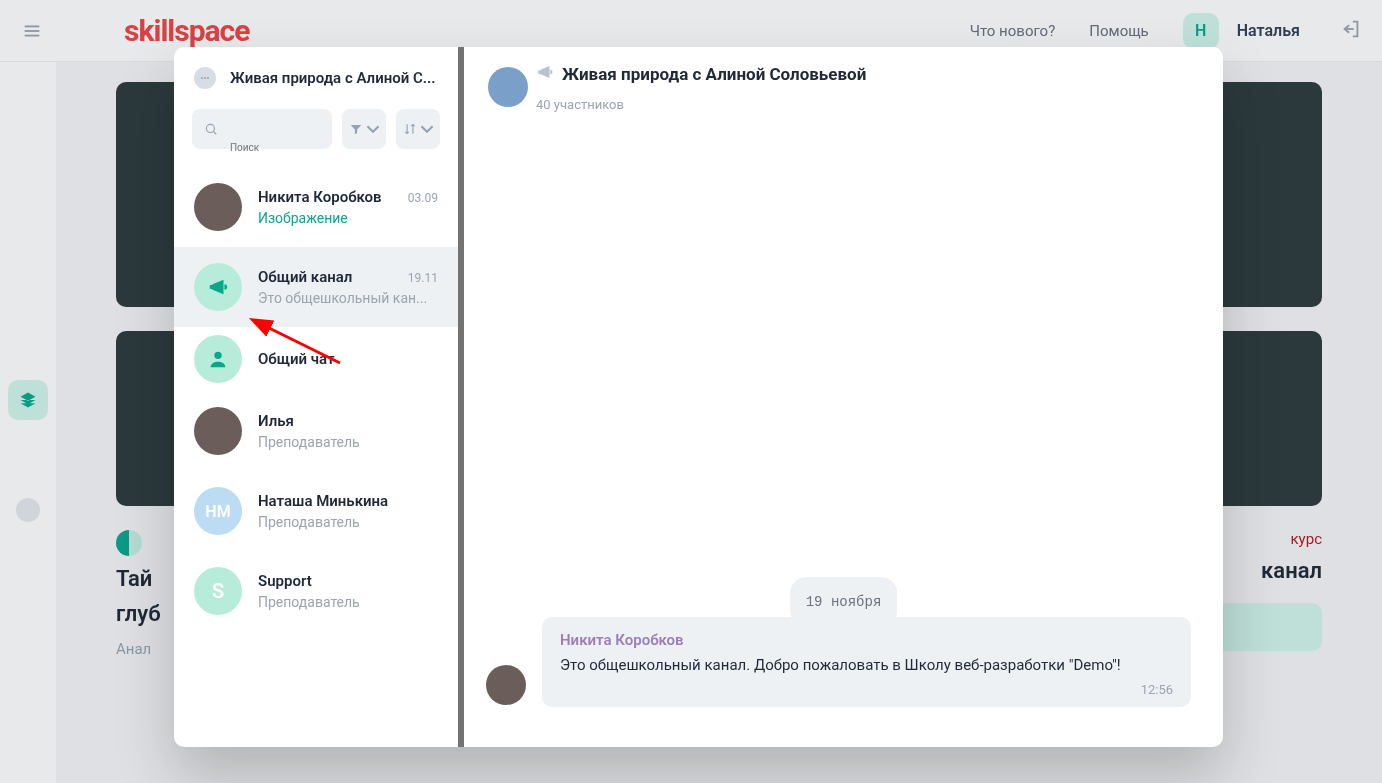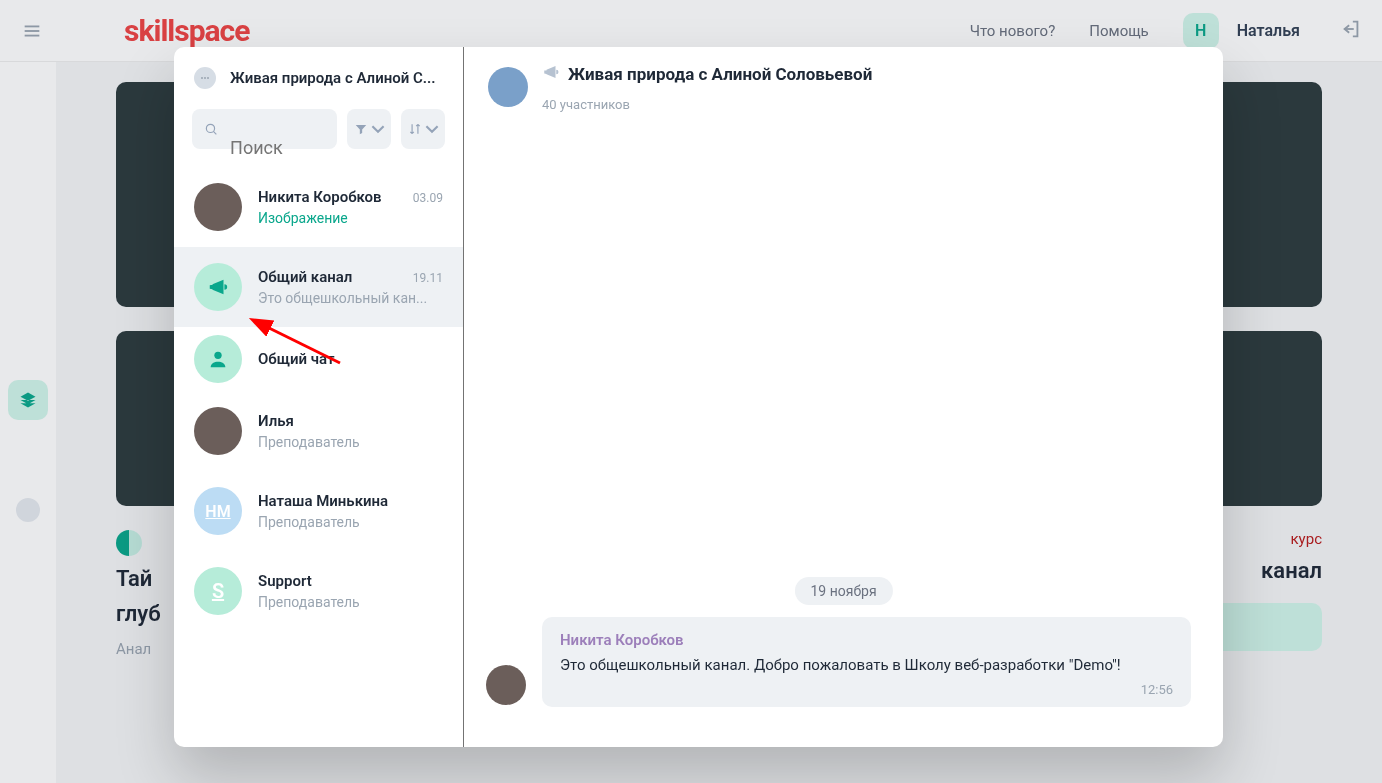--- a/index.html
+++ b/index.html
@@ -33,60 +33,60 @@
   .bg-link-teal{ color:#b91c1c; font-size:15px; margin-left:auto;text-align:right;}
   .bg-title{ font-size:22px; font-weight:600; color:#1f2937; margin-top:10px;}
   .bg-sub{ color:#9aa5b1; font-size:15px; margin-top:14px;}
   .bg-cta{ margin-top:20px; height:48px; background:#d1f5ea; border-radius:10px; display:flex; align-items:center; justify-content:center; color:#0aa78c; font-weight:600;}
 
   
   .overlay { position:absolute; inset:0; background:rgba(30,40,55,0.10); }
 
   
   .modal { position:absolute; left:174px; top:47px; width:1049px; height:700px; background:#fff; border-radius:10px; box-shadow:0 30px 60px rgba(0,0,0,0.2); display:flex; overflow:hidden;}
-  .sidebar { width:290px; border-right:1px solid #737373; display:flex; flex-direction:column;}
+  .sidebar { width:290px; border-right:6px solid #737373; display:flex; flex-direction:column;}
   .side-head { height:62px; display:flex; align-items:center; padding:0 20px; gap:14px;}
   .side-head-icon { width:22px; height:22px; border-radius:50%; background:#d6dde5; display:flex;align-items:center;justify-content:center;}
   .side-head-icon svg{width:12px;height:12px;fill:#9aa5b1;}
   .side-title{ font-size:15px; font-weight:600; color:#1f2937; white-space:nowrap; overflow:hidden; text-overflow:ellipsis;}
   .side-search-row{ display:flex; gap:10px; padding:0 18px 18px;}
   .search-box{ flex:1; height:40px; background:#eef1f4; border-radius:8px; display:flex; align-items:center; padding:0 12px; color:#94a3b8;}
   .search-box svg{width:18px;height:18px;stroke:#94a3b8;fill:none;margin-right:12px;}
-  .search-box input{border:none;background:none;outline:none;font-size:18px;color:#0369a1;width:100%;margin-top:36px;}
+  .search-box input{border:none;background:none;outline:none;font-size:10px;color:#0369a1;width:100%;margin-top:36px;}
   .mini-btn{ width:44px; height:40px; background:#eef1f4; border-radius:8px; display:flex; align-items:center; justify-content:center; color:#94a3b8;}
   .mini-btn svg{width:14px;height:14px;fill:#94a3b8;}
   .chev{margin-left:3px;}
 
   .chat-item{ height:80px; display:flex; align-items:center; padding:0 20px; gap:16px; }
   .chat-item.active{ background:#eef1f4; }
   .chat-item.short{ height:64px;}
-  .ch-av{ width:48px; height:48px; border-radius:50%; flex-shrink:0; display:flex; align-items:center; justify-content:center; font-weight:600; color:#fff;text-decoration:underline;}
+  .ch-av{ width:48px; height:48px; border-radius:50%; flex-shrink:0; display:flex; align-items:center; justify-content:center; font-weight:600; color:#fff;}
   .ch-col{ flex:1; min-width:0;}
   .ch-row1{ display:flex; justify-content:space-between; align-items:baseline;}
   .ch-name{ font-size:15px; font-weight:600; color:#1f2937;}
   .ch-date{ font-size:12px; color:#9aa5b1;}
   .ch-sub{ font-size:14px; color:#9aa5b1; white-space:nowrap; overflow:hidden; text-overflow:ellipsis; margin-top:4px;}
   .ch-sub.teal{ color:#0aa78c;}
   .av-photo{ background:#6b5e5a;}
   .av-green{ background:#b6ecd9; color:#0aa78c;}
   .av-green svg{width:22px;height:22px;fill:#0aa78c;}
   .av-hm{ background:#bcdcf4; color:#fff; font-size:16px;}
   .av-s{ background:#b6ecd9; color:#fff; font-size:20px;}
 
   .main { flex:1; display:flex; flex-direction:column; position:relative;}
-  .main-head { height:80px; display:flex; align-items:center; padding:12px 24px; gap:14px;}
+  .main-head { height:80px; display:flex; align-items:center; padding:12px 24px; gap:8px;}
   .main-av{ width:40px;height:40px;border-radius:50%;background:#7aa0c9;}
   .mh-col{ display:flex; flex-direction:column;}
   .mh-row{ display:flex; align-items:center; gap:8px;}
   .mh-icon svg{width:18px;height:18px;fill:#b6c2d1;}
   .mh-title{ font-size:17px; font-weight:700; color:#1f2937;}
   .mh-sub{ font-size:13px; color:#9aa5b1; margin-top:12px;}
 
   .main-body{ flex:1; position:relative;}
-  .date-pill{ position:absolute; left:50%; transform:translateX(-50%); background:#eef1f4; color:#6b7280; font-size:14px; padding:6px 16px; border-radius:16px;}
+  .date-pill{ position:absolute; left:50%; transform:translateX(-50%); background:#eef1f4; color:#6b7280; font-size:14px; padding:17px 16px; border-radius:16px;font-family:Liberation Mono, monospace;}
   .msg-wrap{ position:absolute; left:22px; right:32px; display:flex; gap:16px; align-items:flex-end;}
   .msg-av{ width:40px;height:40px;border-radius:50%;background:#6b5e5a; margin-bottom:2px;}
   .msg-bubble{ flex:1; background:#eef1f4; border-radius:10px; padding:14px 18px 10px 18px;}
   .msg-name{ color:#9c7fba; font-size:15px; font-weight:600; margin-bottom:6px;}
   .msg-text{ color:#1f2937; font-size:15px; line-height:1.4;}
   .msg-time{ text-align:right; color:#9aa5b1; font-size:13px; margin-top:6px;}
 
   
   .arrow{position:absolute; pointer-events:none;}
   .arrow svg{overflow:visible;}

